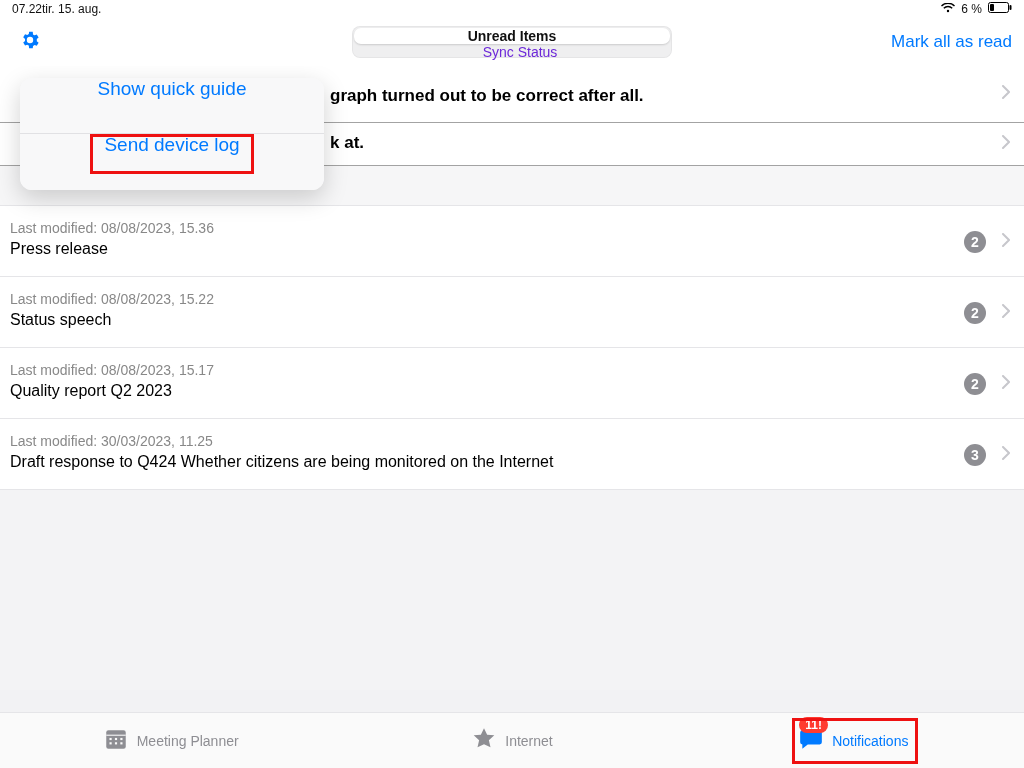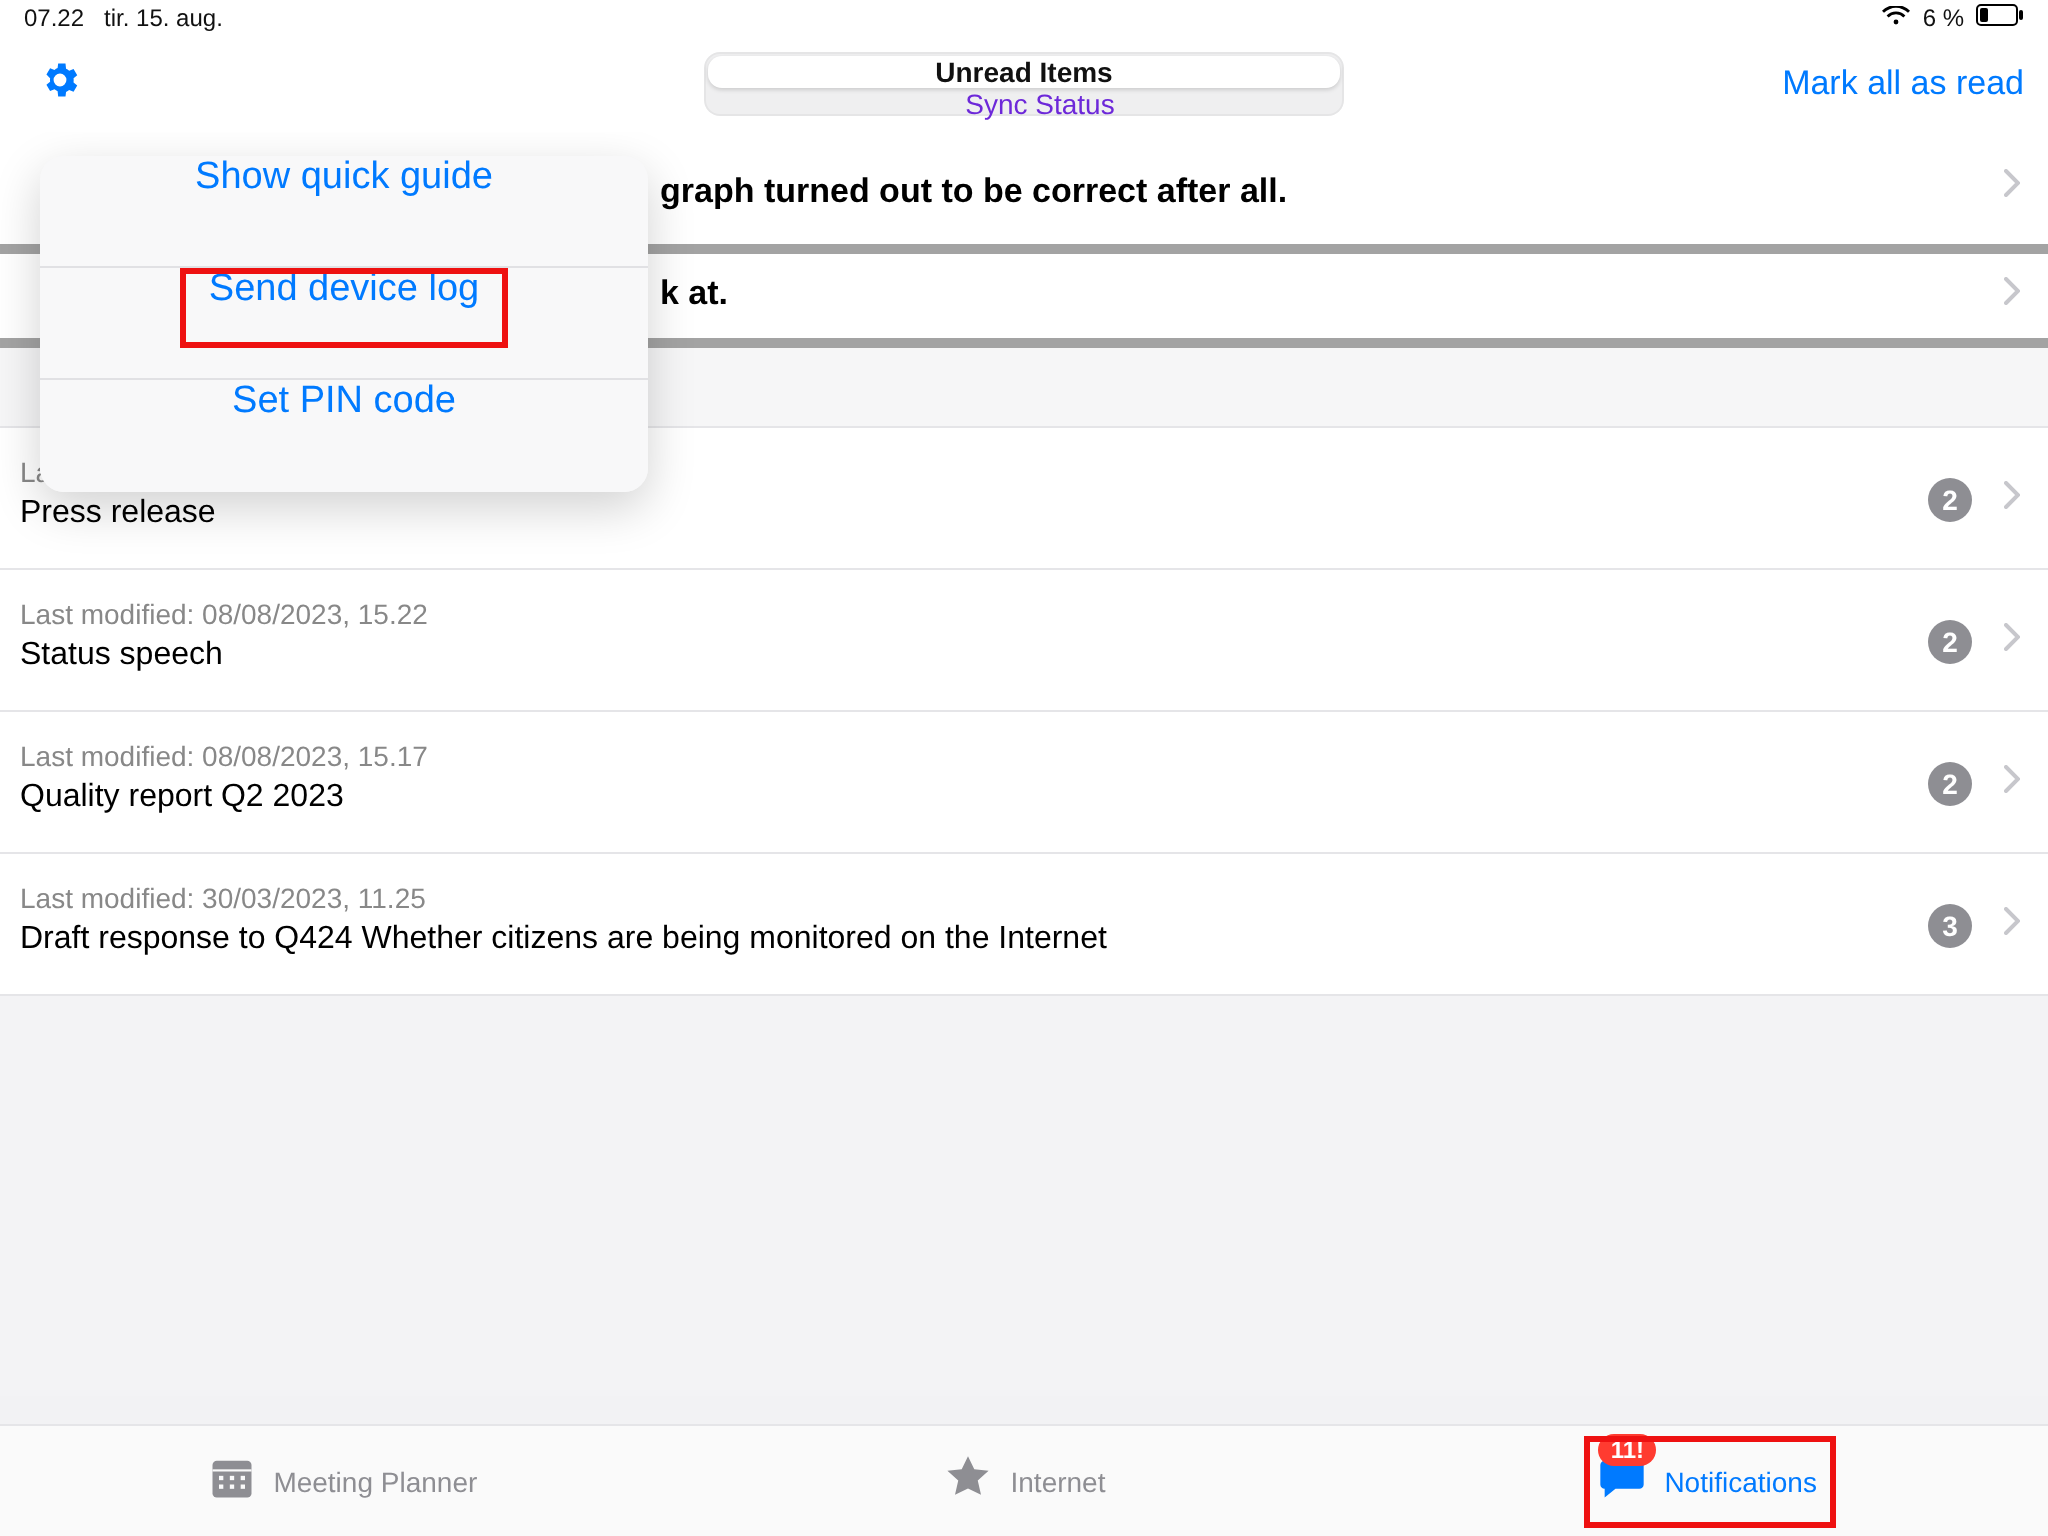--- a/index.html
+++ b/index.html
@@ -1,29 +1,29 @@
 <!DOCTYPE html>
 <html><head>
 <meta charset="utf-8">
 <style>
   * { box-sizing: border-box; margin: 0; padding: 0; }
   html, body { width: 1024px; height: 768px; font-family: -apple-system, "Helvetica Neue", Arial, sans-serif; background: #fff; color: #000; overflow: hidden; }
   .status-bar { display: flex; align-items: center; height: 18px; padding: 0 12px; font-size: 12px; color: #111; }
-  .status-left { display: flex; gap: 10px; }
+  .status-left { display: flex; }
   .status-right { margin-left: auto; display: flex; align-items: center; gap: 6px; }
   .app-header { display: flex; align-items: center; height: 48px; padding: 0 12px; position: relative; }
   .gear-btn { width: 36px; height: 36px; display: flex; align-items: center; justify-content: center; color: #007aff; cursor: pointer; }
   .seg { position: absolute; left: 50%; transform: translateX(-50%); display: flex; background: #efeff0; border-radius: 8px; padding: 2px; width: 320px; height: 32px; box-shadow: inset 0 0 0 1px rgba(0,0,0,0.04); flex-direction: column; }
   .seg-btn { flex: 1; display: flex; align-items: center; justify-content: center; font-size: 14px; font-weight: 600; color: #111; border-radius: 7px; cursor: pointer; }
   .seg-btn.inactive { font-weight: 400; color: #6d28d9; padding-left: 16px; }
   .seg-btn.active { background: #fff; box-shadow: 0 1px 2px rgba(0,0,0,0.15); }
   .mark-all { margin-left: auto; color: #007aff; font-size: 17px; cursor: pointer; }
   .content { position: relative; height: calc(768px - 18px - 48px - 56px); overflow: hidden; background: #f2f2f4; }
   .list { background: #fff; }
-  .row-bold { padding: 10px 16px 12px 16px; border-bottom: 5px solid #a3a3a3; display: flex; align-items: center; position: relative; background: #fff; }
+  .row-bold { padding: 10px 16px 12px 16px; border-bottom: 1px solid #a3a3a3; display: flex; align-items: center; position: relative; background: #fff; }
   .row-bold .title { font-size: 17px; font-weight: 700; color: #000; }
   .row-plain { padding: 14px 16px 18px 10px; border-bottom: 1px solid #e5e5e8; background: #fff; }
   .row-plain .meta { font-size: 14px; color: #888; margin-bottom: 4px; }
   .row-plain .title { font-size: 16px; color: #000; }
   .row-spacer { height: 40px; background: #f6f6f7; border-bottom: 1px solid #e5e5e8; }
   .chev { position: absolute; right: 14px; top: 50%; transform: translateY(-50%); color: #c7c7cc; }
   .count-badge { position: absolute; right: 38px; top: 50%; transform: translateY(-50%); min-width: 22px; height: 22px; border-radius: 11px; background: #8e8e93; color: #fff; font-size: 14px; font-weight: 600; display: flex; align-items: center; justify-content: center; padding: 0 6px; }
   .row-wrap { position: relative; }
   .popover { position: absolute; top: 0px; left: 20px; width: 304px; background: #f8f8f9; border-radius: 12px; box-shadow: 0 8px 24px rgba(0,0,0,0.18); overflow: hidden; z-index: 50; }
   .popover::before { content: ""; position: absolute; top: -8px; left: 10px; width: 16px; height: 16px; background: #f8f8f9; transform: rotate(45deg); box-shadow: -2px -2px 4px rgba(0,0,0,0.05); }
@@ -148,23 +148,20 @@
   </div>
   <div class="after-list"></div>
 
   <div class="popover" style="top:12px;">
     <div class="popover-item">
         <span>Show quick guide</span>
       </div>
     <div class="popover-item">
         <span>Send device log</span>
       </div>
-    <div class="popover-item">
-        <span>Set PIN code</span>
-      </div>
   </div>
 
   <div class="highlight-red" style="top:68px; left:90px; width:164px; height:40px;"></div>
 
 </div>
 
 <div class="tabbar">
   <div class="tab">
     <span><svg width="26" height="26" viewBox="0 0 24 24" fill="#8e8e93">
           <rect x="3" y="4" width="18" height="17" rx="2"></rect>

